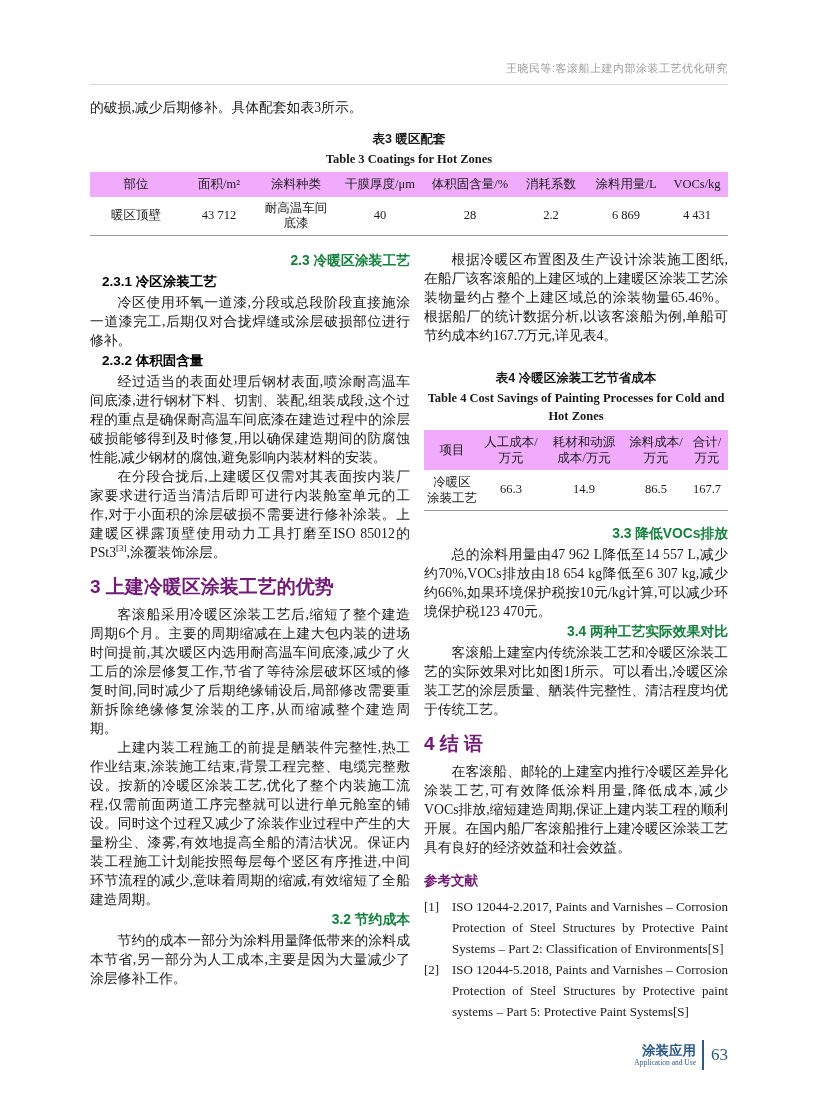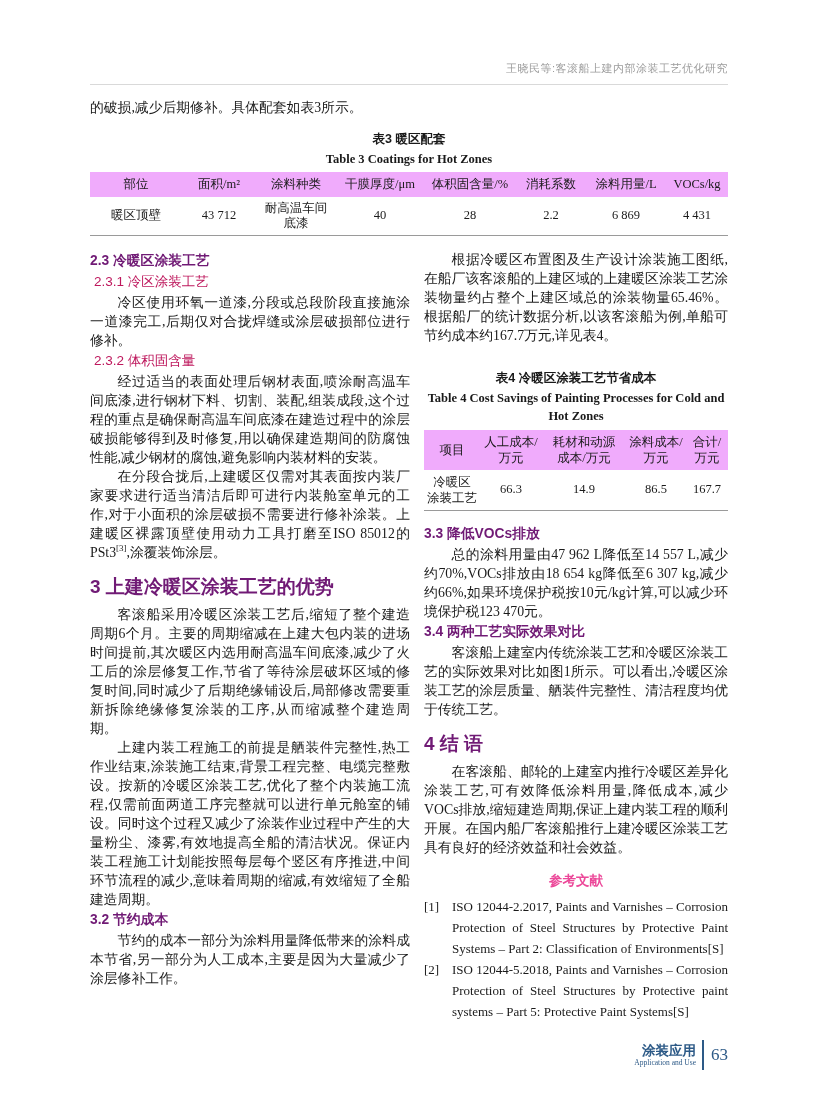--- a/index.html
+++ b/index.html
@@ -14,25 +14,25 @@
   .cap-en{font-weight:700;font-size:12.5px;line-height:18px;margin-top:2px;}
   table{border-collapse:collapse;table-layout:fixed;}
   .tbl3{width:638px;margin-top:4px;font-size:12.5px;}
   .tbl4{width:304px;margin-top:5px;font-size:12.5px;}
   th{background:#f0abfc;font-weight:400;padding:4px 1px;text-align:center;vertical-align:middle;}
   td{padding:4px 1px;text-align:center;vertical-align:middle;border-bottom:1px solid #9a9a9a;white-space:pre-line;line-height:15px;}
   .cols{display:flex;gap:14px;margin-top:14px;align-items:flex-start;}
   .col-l{width:320px;}
   .col-r{width:304px;}
   p.body{margin:0;font-size:13.8px;line-height:19px;text-align:justify;text-indent:2em;}
-  .h-sub{font-family:"Liberation Sans","DejaVu Sans",sans-serif;font-weight:700;color:#701a75;font-size:13.8px;line-height:20px;margin:1px 0;}
-  .h-subsub{font-family:"Liberation Sans","DejaVu Sans",sans-serif;font-weight:400;color:#be185d;font-size:13.5px;line-height:20px;margin:1px 4px;}
+  .h-sub{font-family:"Liberation Sans","DejaVu Sans",sans-serif;font-weight:700;color:#15803d;font-size:13.8px;line-height:20px;margin:1px 0;text-align:right;}
+  .h-subsub{font-family:"Liberation Sans","DejaVu Sans",sans-serif;font-weight:700;color:#000000;font-size:13.5px;line-height:20px;margin:1px 12px;}
   .h-main{font-family:"Liberation Sans","DejaVu Sans",sans-serif;font-weight:700;color:#701a75;font-size:19px;line-height:27px;margin:11px 0 5px 0;}
   sup{font-size:9px;line-height:0;}
-  .refs-title{font-family:"Liberation Sans","DejaVu Sans",sans-serif;font-weight:700;font-size:13.5px;text-align:center;margin:15px 0 6px 0;color:#ec4899;}
+  .refs-title{font-family:"Liberation Sans","DejaVu Sans",sans-serif;font-weight:700;font-size:13.5px;text-align:left;margin:15px 0 6px 0;color:#701a75;}
   .ref-item{display:flex;font-size:13px;line-height:21px;margin:0;}
   .ref-marker{width:28px;flex:none;}
   .ref-text{flex:1;text-align:justify;}
   .spacer-tbl4{margin-top:25px;}
   .footer{position:absolute;top:1040px;right:88px;display:flex;align-items:center;justify-content:center;}
   .footer-names{text-align:right;}
   .footer-zh{font-family:"Liberation Sans","DejaVu Sans",sans-serif;font-weight:700;font-size:13.5px;color:#2d5a87;line-height:15px;}
   .footer-en{font-size:7.5px;color:#2d5a87;line-height:10px;}
   .footer-divider{width:2px;height:30px;background:#2d5a87;margin:0 7px 0 6px;}
   .footer-page{font-size:17px;color:#2d5a87;}

